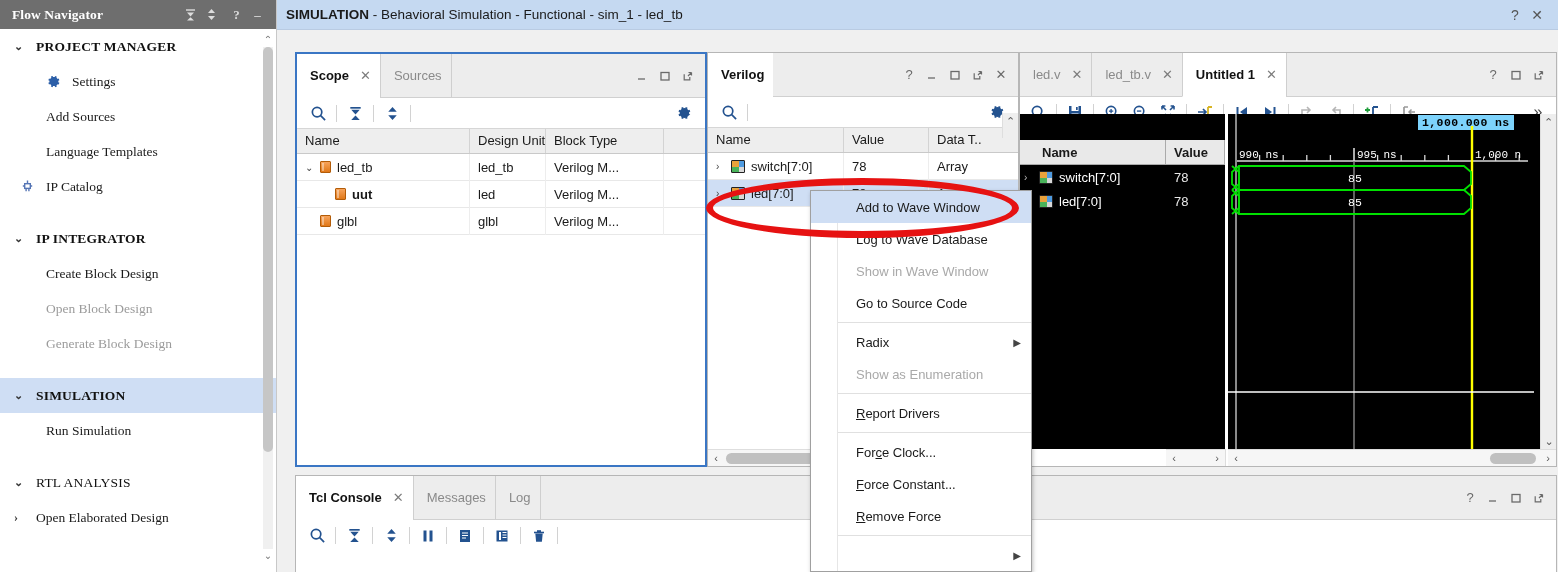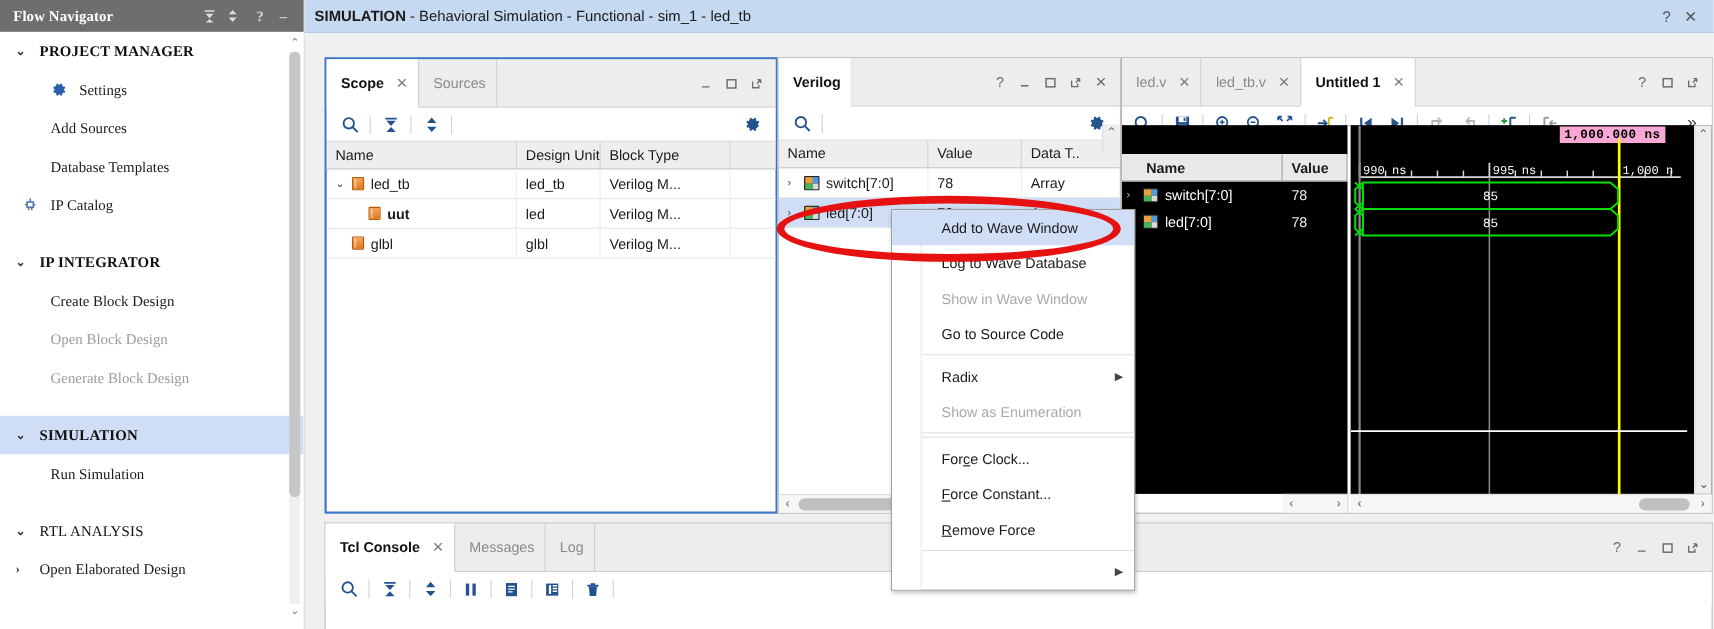--- a/index.html
+++ b/index.html
@@ -146,21 +146,21 @@
               <path fill="#2c5fa8" d="M8 5.1A2.9 2.9 0 1 0 8 10.9 2.9 2.9 0 0 0 8 5.1zm0 4.3A1.4 1.4 0 1 1 8 6.6a1.4 1.4 0 0 1 0 2.8z"></path>
               <path fill="#2c5fa8" d="M14.3 9.3l-1.2-.4a5.3 5.3 0 0 0 0-1.8l1.2-.4-.7-1.9-1.2.5a5.2 5.2 0 0 0-1.3-1.3l.5-1.2L9.7 2l-.4 1.2a5.3 5.3 0 0 0-1.8 0L7.1 2l-1.9.7.5 1.2a5.2 5.2 0 0 0-1.3 1.3L3.2 4.8l-.7 1.9 1.2.4a5.3 5.3 0 0 0 0 1.8l-1.2.4.7 1.9 1.2-.5a5.2 5.2 0 0 0 1.3 1.3L5.2 13.3l1.9.7.4-1.2a5.3 5.3 0 0 0 1.8 0l.4 1.2 1.9-.7-.5-1.2a5.2 5.2 0 0 0 1.3-1.3l1.2.5z"></path>
             </svg>
         </span>
         <span class="fn-lbl">Settings</span>
       </div>
       <div class="fn-row child">
         <span class="fn-lbl">Add Sources</span>
       </div>
       <div class="fn-row child">
-        <span class="fn-lbl">Database Templates</span>
+        <span class="fn-lbl">Language Templates</span>
       </div>
       <div class="fn-row child ind" style="padding-left:42px;">
         <span class="fn-ico" style="margin-left:-22px">
           <svg width="15" height="15" viewBox="0 0 16 16">
               <rect x="5" y="5" width="6" height="5" fill="none" stroke="#5575b5" stroke-width="1.5"></rect>
               <path d="M8 1.5v3.5M3 7.5h2M11 7.5h2M6.5 10v3M9.5 10v3" stroke="#5575b5" stroke-width="1.5"></path>
             </svg>
         </span>
         <span class="fn-lbl">IP Catalog</span>
       </div>
@@ -548,21 +548,21 @@
           <span class="wv-name">led[7:0]</span>
         </div>
         <div style="position:absolute;left:146px;top:75px;width:59px;height:24px;display:flex;align-items:center;padding-left:8px;">
           <span class="wv-val">78</span>
         </div>
 
         <div style="position:absolute;left:205px;top:0;bottom:0;width:3px;background:#ffffff;"></div>
 
         <div style="position:absolute;left:208px;top:0;right:16px;bottom:0;background:#000;overflow:hidden;">
 
-          <div style="position:absolute;left:190px;top:1px;background:#f9a8d4;color:#000;font-family:'Liberation Mono',monospace;font-size:11.5px;padding:1px 4px;letter-spacing:.4px;font-weight:bold;">1,000.000 ns</div>
+          <div style="position:absolute;left:190px;top:1px;background:#7dd3fc;color:#000;font-family:'Liberation Mono',monospace;font-size:11.5px;padding:1px 4px;letter-spacing:.4px;font-weight:bold;">1,000.000 ns</div>
 
           <svg width="306" height="340" viewBox="0 0 306 340" style="position:absolute;left:0;top:0;">
 
             <line x1="8" y1="47" x2="300" y2="47" stroke="#d8d8d8" stroke-width="1.6"></line>
 
             <line x1="8" y1="34" x2="8" y2="47" stroke="#d8d8d8" stroke-width="1.6"></line>
             <line x1="126" y1="34" x2="126" y2="47" stroke="#d8d8d8" stroke-width="1.6"></line>
             <line x1="244" y1="34" x2="244" y2="47" stroke="#d8d8d8" stroke-width="1.6"></line>
 
             <line x1="31.6" y1="41" x2="31.6" y2="47" stroke="#d8d8d8" stroke-width="1.3"></line>
@@ -728,20 +728,23 @@
         </div>
       <div class="msep"></div>
       <div class="mi">
         <span>Radix</span>
         <span class="arw">▶</span>
         </div>
       <div class="mi dis">
         <span>Show as Enumeration</span>
         </div>
       <div class="msep"></div>
+      <div class="mi">
+        <span><u>R</u>eport Drivers</span>
+        </div>
       <div class="msep"></div>
       <div class="mi">
         <span>For<u>c</u>e Clock...</span>
         </div>
       <div class="mi">
         <span><u>F</u>orce Constant...</span>
         </div>
       <div class="mi">
         <span><u>R</u>emove Force</span>
         </div>

